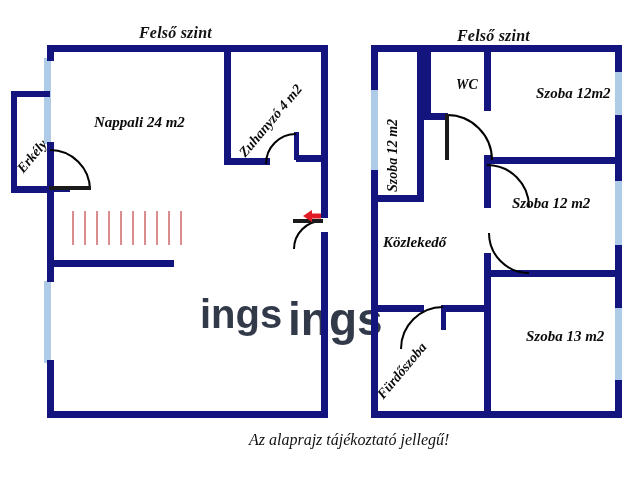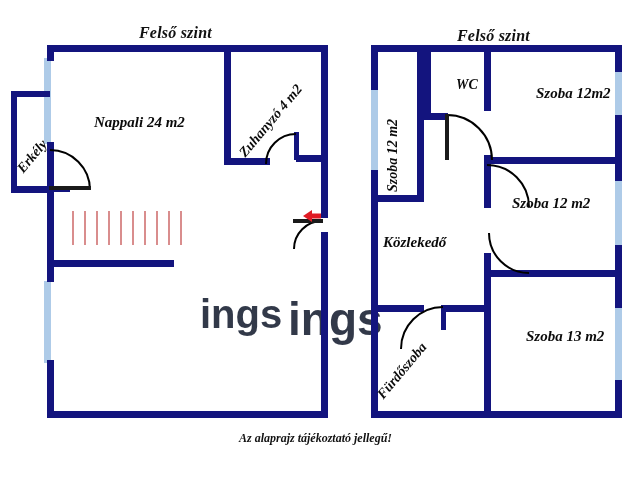--- a/index.html
+++ b/index.html
@@ -23,26 +23,26 @@
     font-size: 16px;
     color: #111111;
     white-space: nowrap;
     letter-spacing: 0.2px;
   }
   #title-lower { left: 139px; top: 24px; }
   #title-upper { left: 457px; top: 27px; }
 
   .caption {
     position: absolute;
-    left: 239px;
+    left: 249px;
     top: 431px;
     font-family: "Liberation Serif", "DejaVu Serif", serif;
     font-style: italic;
-    font-weight: bold;
-    font-size: 12px;
+    font-weight: normal;
+    font-size: 16px;
     color: #111111;
     white-space: nowrap;
   }
 
   .room-label {
     position: absolute;
     font-family: "Liberation Serif", "DejaVu Serif", serif;
     font-style: italic;
     font-weight: bold;
     font-size: 15px;

